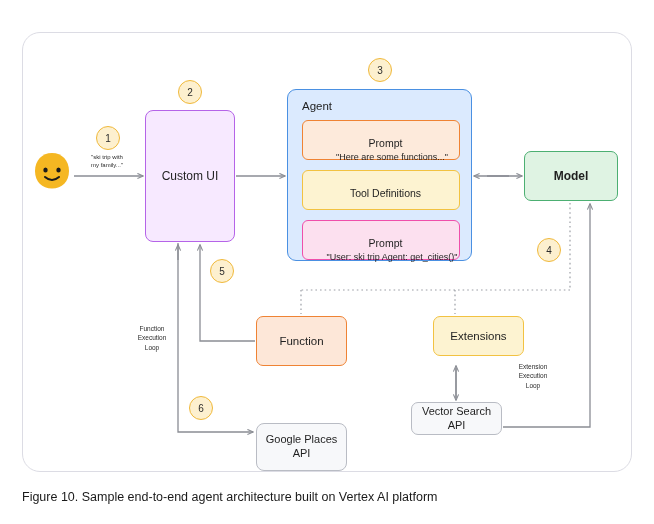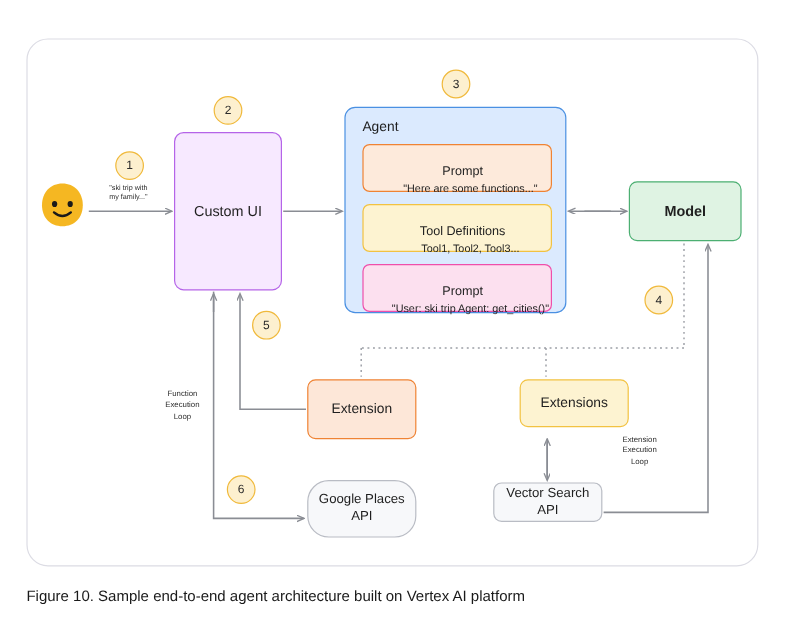--- a/index.html
+++ b/index.html
@@ -52,22 +52,22 @@
     left:256px;top:316px;width:91px;height:50px;
     background:#fde7d8;border:1.5px solid #ef8334;border-radius:7px;
     font-size:11.5px;
   }
   .extensions{
     left:433px;top:316px;width:91px;height:40px;
     background:#fdf3d1;border:1.5px solid #f2c242;border-radius:7px;
     font-size:11.5px;
   }
   .gplaces{
-    left:256px;top:400px;width:91px;height:48px;
-    background:#f7f8fa;border:1.2px solid #b9bcc4;border-radius:18px;
+    left:256px;top:423px;width:91px;height:48px;
+    background:#f7f8fa;border:1.2px solid #b9bcc4;border-radius:8px;
     font-size:11px;
   }
   .vsearch{
     left:411px;top:402px;width:91px;height:33px;
     background:#f7f8fa;border:1.2px solid #b9bcc4;border-radius:7px;
     font-size:11px;
   }
 
   
   .inner{
@@ -176,35 +176,34 @@
   <div class="node agent">
     <span class="agent-title">Agent</span>
 
     <div class="inner inner-prompt1">
       <span class="h">Prompt</span>
       <span class="s">"Here are some functions..."</span>
     </div>
 
     <div class="inner inner-tools">
       <span class="h">Tool Definitions</span>
-      <span class="s">Tool1, Tool2, Tool3...</span>
     </div>
 
     <div class="inner inner-prompt2">
       <span class="h">Prompt</span>
       <span class="s">"User: ski trip Agent: get_cities()"</span>
     </div>
   </div>
 
   <div class="node model">
     <span class="lbl">Model</span>
   </div>
 
   <div class="node function">
-    <span class="lbl">Extension</span>
+    <span class="lbl">Function</span>
   </div>
 
   <div class="node extensions">
     <span class="lbl">Extensions</span>
   </div>
 
   <div class="node gplaces">
     <span class="lbl">Google Places
 API</span>
   </div>

